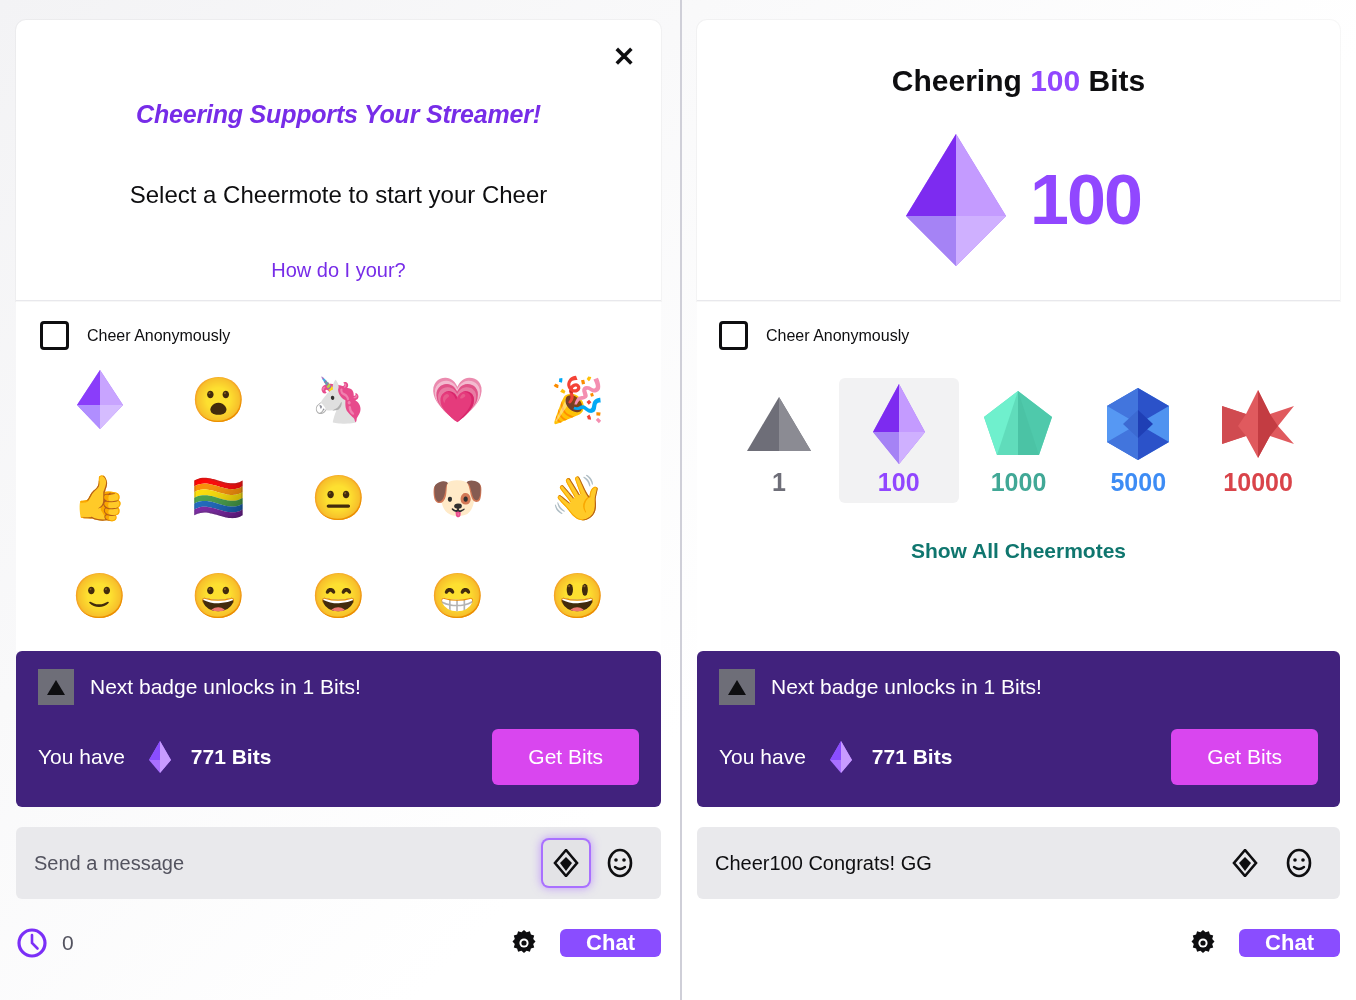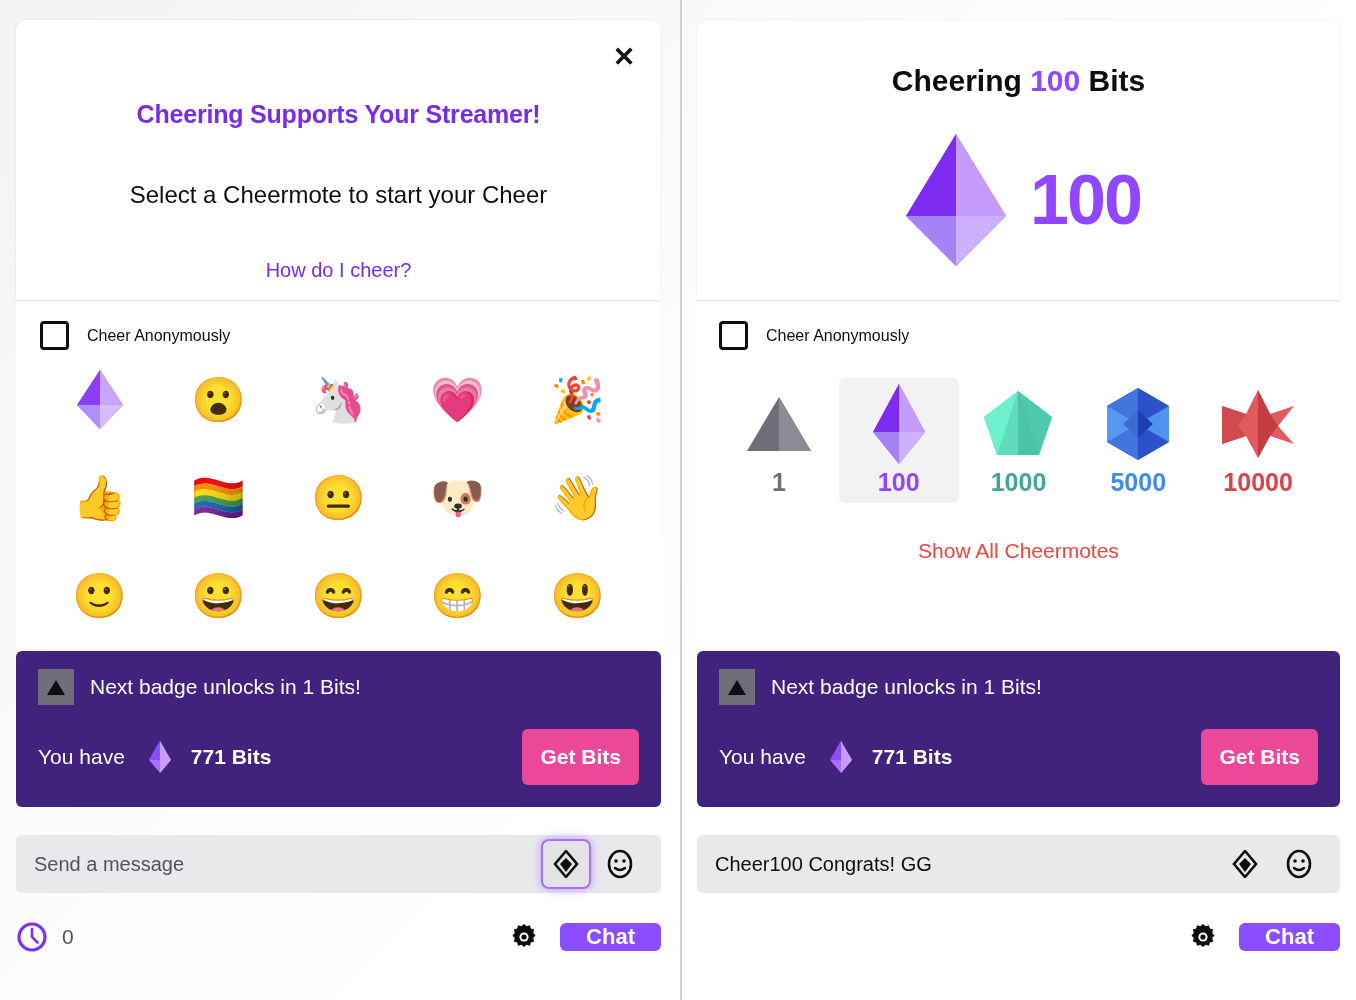--- a/index.html
+++ b/index.html
@@ -46,21 +46,21 @@
     width: 34px; height: 34px;
     display: flex; align-items: center; justify-content: center;
     cursor: pointer; background: none; border: none;
     font-size: 27px; font-weight: 700; color: #0e0e10;
     line-height: 1;
   }
 
   .hdr-title {
     color: #772ce8;
     font-size: 25px; font-weight: 700;
-    margin-top: 52px; letter-spacing: -0.2px;
+    margin-top: 52px; letter-spacing: -0.2px; font-style: italic;
   }
   .hdr-sub {
     color: #0e0e10; font-size: 24px; margin-top: 52px;
   }
   .hdr-link {
     color: #772ce8; font-size: 20px; margin-top: 50px;
     cursor: pointer; display: inline-block;
   }
 
   
@@ -112,21 +112,21 @@
     align-items: start;
   }
   .tier {
     display: flex; flex-direction: column; align-items: center;
     cursor: pointer; padding: 8px 0 6px; border-radius: 6px;
   }
   .tier.selected { background: #f2f2f3; }
   .tier-icon { height: 76px; display: flex; align-items: center; justify-content: center; }
   .tier-label { font-size: 25px; font-weight: 700; margin-top: 6px; }
   .show-all {
-    text-align: center; color: #ef4444; font-size: 21px; font-weight: 400;
+    text-align: center; color: #0f766e; font-size: 21px; font-weight: 700;
     margin-top: 36px; cursor: pointer;
   }
 
   
   .bits-banner {
     background: #41227d; border-radius: 6px;
     padding: 18px 22px 22px; color: #fff;
   }
   .badge-row { display: flex; align-items: center; gap: 16px; }
   .badge-sq {
@@ -139,30 +139,30 @@
     border-bottom: 15px solid #0e0e10;
   }
   .badge-text { font-size: 21px; }
   .have-row {
     display: flex; align-items: center; margin-top: 24px; gap: 7px;
   }
   .have-label { font-size: 21px; }
   .have-amount { font-size: 21px; font-weight: 700; }
   .get-bits {
     margin-left: auto;
-    background: #ec4899; color: #fff; border: none;
-    font-family: inherit; font-size: 21px; font-weight: 700;
-    padding: 16px 18px; border-radius: 6px; cursor: pointer;
+    background: #d946ef; color: #fff; border: none;
+    font-family: inherit; font-size: 21px; font-weight: 400;
+    padding: 16px 36px; border-radius: 6px; cursor: pointer;
   }
 
   
   .msg-box {
     position: relative;
     background: #e9e9ec; border-radius: 6px;
-    height: 58px; margin-top: 28px;
+    height: 72px; margin-top: 20px;
     display: flex; align-items: center; padding: 18px 18px;
   }
   .msg-text { font-size: 20px; color: #53535f; }
   .msg-text.filled { color: #0e0e10; }
   .msg-icons {
     margin-left: auto; display: flex; align-items: center; gap: 8px;
   }
   .icon-btn {
     width: 46px; height: 46px; border-radius: 6px;
     display: flex; align-items: center; justify-content: center;
@@ -192,21 +192,21 @@
 
 <div id="root">
   <div class="divider"></div>
 
   <div class="panel" id="panel-left">
 
     <div class="hdr card" id="hdr-left">
       <button class="close-btn">✕</button>
       <div class="hdr-title">Cheering Supports Your Streamer!</div>
       <div class="hdr-sub">Select a Cheermote to start your Cheer</div>
-      <div class="hdr-link">How do I cheer?</div>
+      <div class="hdr-link">How do I your?</div>
     </div>
 
     <div class="anon-row">
       <div class="checkbox"></div>
       <span class="anon-label">Cheer Anonymously</span>
     </div>
 
     <div class="emote-area">
       <div class="emote-grid" id="emote-grid">
           <div class="emote-cell">

